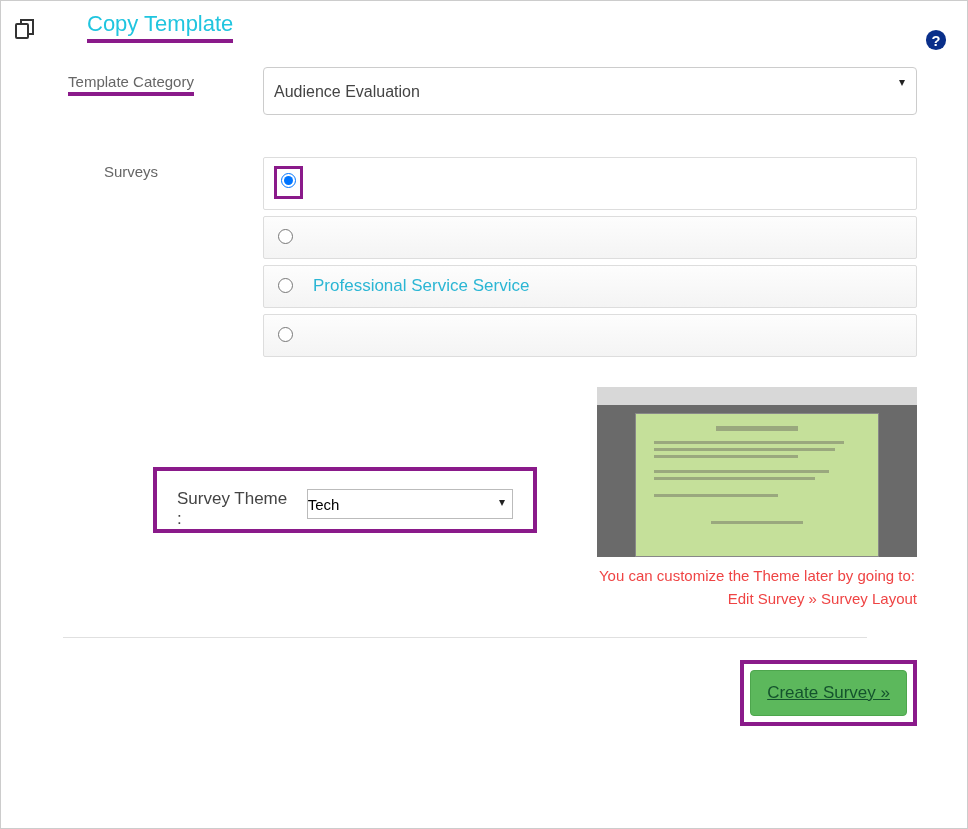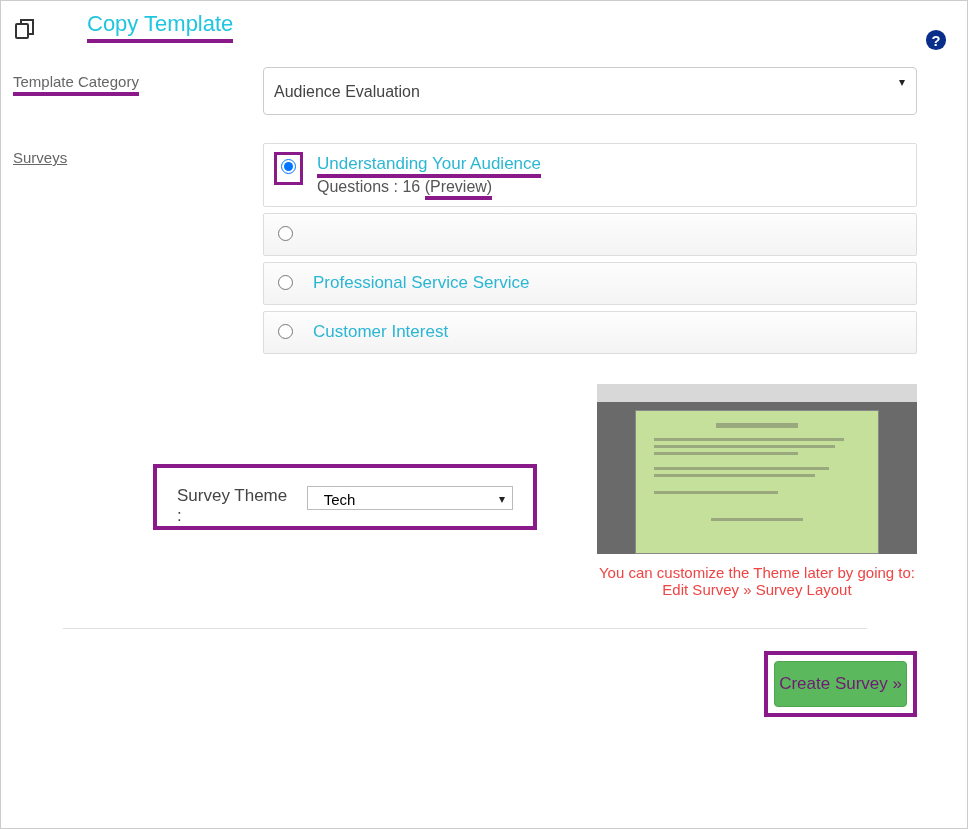--- a/index.html
+++ b/index.html
@@ -44,26 +44,25 @@
       color: #0a2f8a;
       font-size: 22px;
     }
     .form-row {
       display: flex;
       align-items: flex-start;
       margin-bottom: 18px;
     }
     .form-label {
       width: 250px;
-      text-align: left;
+      text-align: center;
       padding-right: 14px;
       padding-top: 6px;
       color: #666;
       font-size: 15px;
-      text-decoration: underline;
     }
     .form-control {
       flex: 1;
     }
     .select-box {
       width: 100%;
       height: 48px;
       border: 1px solid #ccc;
       border-radius: 4px;
       padding: 6px 10px;
@@ -151,23 +150,23 @@
     .theme-label {
       font-size: 17px;
       color: #444;
     }
     .theme-select-wrap {
       position: relative;
       width: 210px;
     }
     .theme-select {
       width: 100%;
-      height: 24px;
+      height: 30px;
       border: 1px solid #bbb;
-      padding: 4px 16px;
+      padding: 4px 0;
       font-size: 15px;
       appearance: none;
       background: #fff;
     }
     .theme-select-wrap::after {
       content: "▾";
       position: absolute;
       right: 8px;
       top: 6px;
       color: #222;
@@ -216,26 +215,27 @@
       display: flex;
       justify-content: flex-end;
       padding-right: 0;
     }
     .btn-box {
       border: 4px solid #8a1a8a;
       padding: 6px;
     }
     .create-btn {
       background: #5cb85c;
-      color: #701a75;
+      color: #14532d;
       border: 1px solid #4da64d;
       border-radius: 4px;
-      padding: 12px 4px;
+      padding: 12px 16px;
       font-size: 17px;
       cursor: pointer;
+      text-decoration: underline;
     }
     input[type="radio"] {
       width: 15px;
       height: 15px;
     }
   </style>
 </head>
 <body>
 
 <div class="header-row">
@@ -262,35 +262,28 @@
   </div>
   <div class="form-control">
     <div class="select-wrap">
       <select class="select-box">
         <option>Audience Evaluation</option>
       </select>
     </div>
   </div>
 </div>
 
-<div class="form-row" style="margin-top:28px;">
+<div class="form-row" style="margin-top:42px;">
   <div class="form-label">Surveys</div>
   <div class="form-control survey-list">
 
     <div class="survey-item selected">
       <div class="radio-wrap boxed">
         <input type="radio" name="survey" checked="" style="">
       </div>
-      <div class="survey-content">
-        <span class="survey-title hl">Understanding Your Audience</span>
-        <div class="survey-sub">
-          <span>Questions : </span><span>16</span>
-          <span class="preview-link">(Preview)</span>
-        </div>
-      </div>
     </div>
 
     <div class="survey-item">
       <div class="radio-wrap">
         <input type="radio" name="survey" style="">
       </div>
     </div>
 
     <div class="survey-item">
       <div class="radio-wrap">
@@ -298,23 +291,20 @@
       </div>
       <div class="survey-content">
         <span class="survey-title">Professional Service Service</span>
       </div>
     </div>
 
 
     <div class="survey-item">
       <div class="radio-wrap">
         <input type="radio" name="survey" style="">
-      </div>
-      <div class="survey-content">
-        <span class="survey-title">Customer Interest</span>
       </div>
     </div>
 
   </div>
 </div>
 
 <div class="theme-section">
   <div>
     <div style="height:80px;"></div>
     <div class="theme-left">
@@ -336,21 +326,21 @@
         <div style="height:8px;"></div>
         <div class="preview-line" style="width:85%;"></div>
         <div class="preview-line" style="width:78%;"></div>
         <div style="height:10px;"></div>
         <div class="preview-line" style="width:60%;"></div>
         <div style="height:20px;"></div>
         <div class="preview-line" style="width:45%; margin:0 auto;"></div>
       </div>
     </div>
     <div>You can customize the Theme later by going to:</div>
-    <div style="">Edit Survey » Survey Layout</div>
+    <div style="margin-top:6px;text-align:right;">Edit Survey » Survey Layout</div>
   </div>
 </div>
 
 <hr class="hr-divider">
 
 <div class="btn-row">
   <div class="btn-box">
     <button class="create-btn">Create Survey »</button>
   </div>
 </div>

